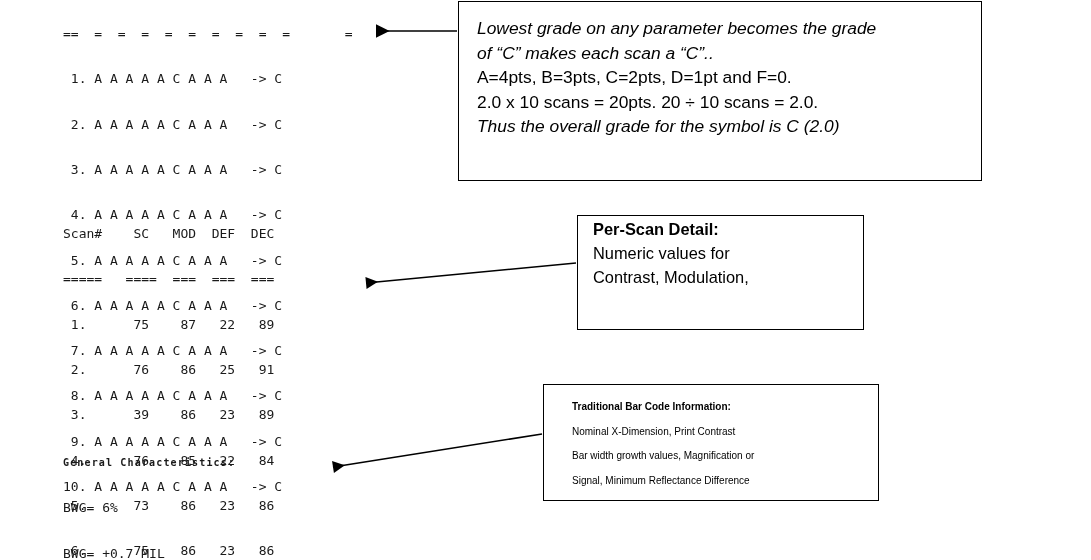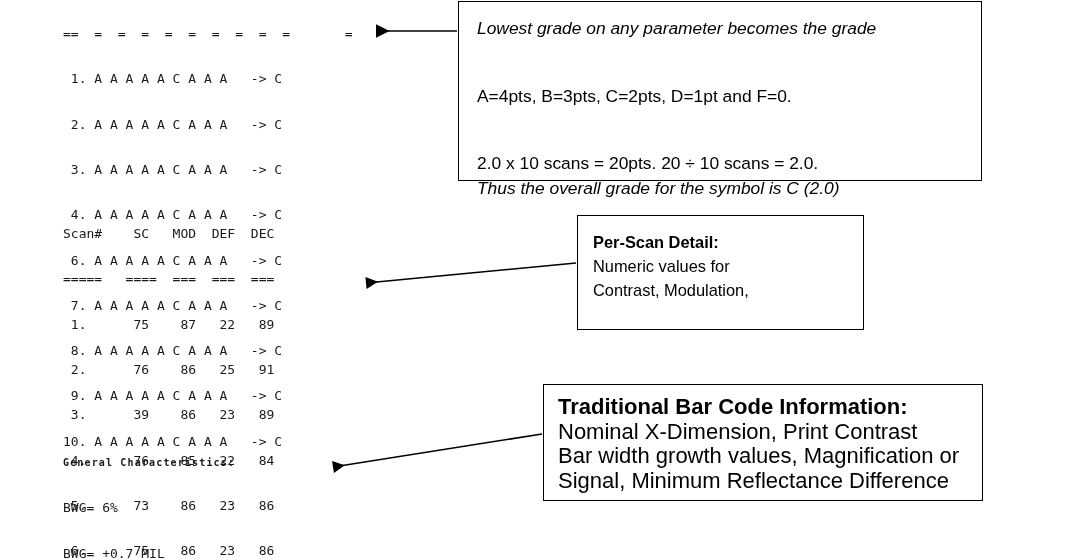--- a/index.html
+++ b/index.html
@@ -54,36 +54,36 @@
   .callout .ln { display: block; white-space: nowrap; }
 
   #callout-grade {
     left: 458px; top: 1px;
     width: 524px; height: 180px;
     padding: 14px 0 16px 18px;
     font-size: 17.4px;
     line-height: 24.6px;
   }
   #callout-grade .ital { font-style: italic; }
-  #callout-grade .plain { font-style: normal; margin-top: 43px; }
+  #callout-grade .plain { font-style: normal; }
 
   #callout-perscan {
     left: 577px; top: 215px;
     width: 287px; height: 115px;
-    padding: 14px 0 0 15px;
+    padding: 1px 0 0 15px;
     font-size: 16.4px;
     line-height: 24px;
   }
   #callout-perscan .hd { font-weight: bold; }
 
   #callout-traditional {
     left: 543px; top: 384px;
-    width: 440px; height: 117px;
-    padding: 10px 0 0 14px;
-    font-size: 22px;
+    width: 336px; height: 117px;
+    padding: 10px 0 0 28px;
+    font-size: 10px;
     line-height: 24.6px;
   }
   #callout-traditional .hd { font-weight: bold; }
 
   
   #arrows {
     position: absolute;
     left: 0; top: 0;
     width: 1091px; height: 560px;
     pointer-events: none;
@@ -93,20 +93,21 @@
 <body>
 
 <div id="page">
 
   <div class="mono-block" id="grade-rows">
     <span class="row">==  =  =  =  =  =  =  =  =  =       =</span>
     <span class="row"> 1. A A A A A C A A A   -&gt; C</span>
     <span class="row"> 2. A A A A A C A A A   -&gt; C</span>
     <span class="row"> 3. A A A A A C A A A   -&gt; C</span>
     <span class="row"> 4. A A A A A C A A A   -&gt; C</span>
+    <span class="row"> 5. A A A A A C A A A   -&gt; C</span>
     <span class="row"> 6. A A A A A C A A A   -&gt; C</span>
     <span class="row"> 7. A A A A A C A A A   -&gt; C</span>
     <span class="row"> 8. A A A A A C A A A   -&gt; C</span>
     <span class="row"> 9. A A A A A C A A A   -&gt; C</span>
     <span class="row">10. A A A A A C A A A   -&gt; C</span>
   </div>
 
   <div class="mono-block" id="scan-table">
     <span class="row">Scan#    SC   MOD  DEF  DEC</span>
     <span class="row">=====   ====  ===  ===  ===</span>
@@ -126,20 +127,21 @@
     <span class="row gc-title">General Characteristics:</span>
     <span class="row">BWG= 6%</span>
     <span class="row">BWG= +0.7 MIL</span>
     
     
     
   </div>
 
   <div class="callout" id="callout-grade">
     <span class="ln ital">Lowest grade on any parameter becomes the grade</span>
+    <span class="ln ital">of “C” makes each scan a “C”..</span>
     <span class="ln plain">A=4pts, B=3pts, C=2pts, D=1pt and F=0.</span>
     <span class="ln plain">2.0 x 10 scans = 20pts.  20 ÷ 10 scans = 2.0.</span>
     <span class="ln ital">Thus the overall grade for the symbol is C (2.0)</span>
   </div>
 
   <div class="callout" id="callout-perscan">
     <span class="ln hd">Per-Scan Detail:</span>
     <span class="ln">Numeric values for</span>
     <span class="ln">Contrast, Modulation,</span>
   </div>

